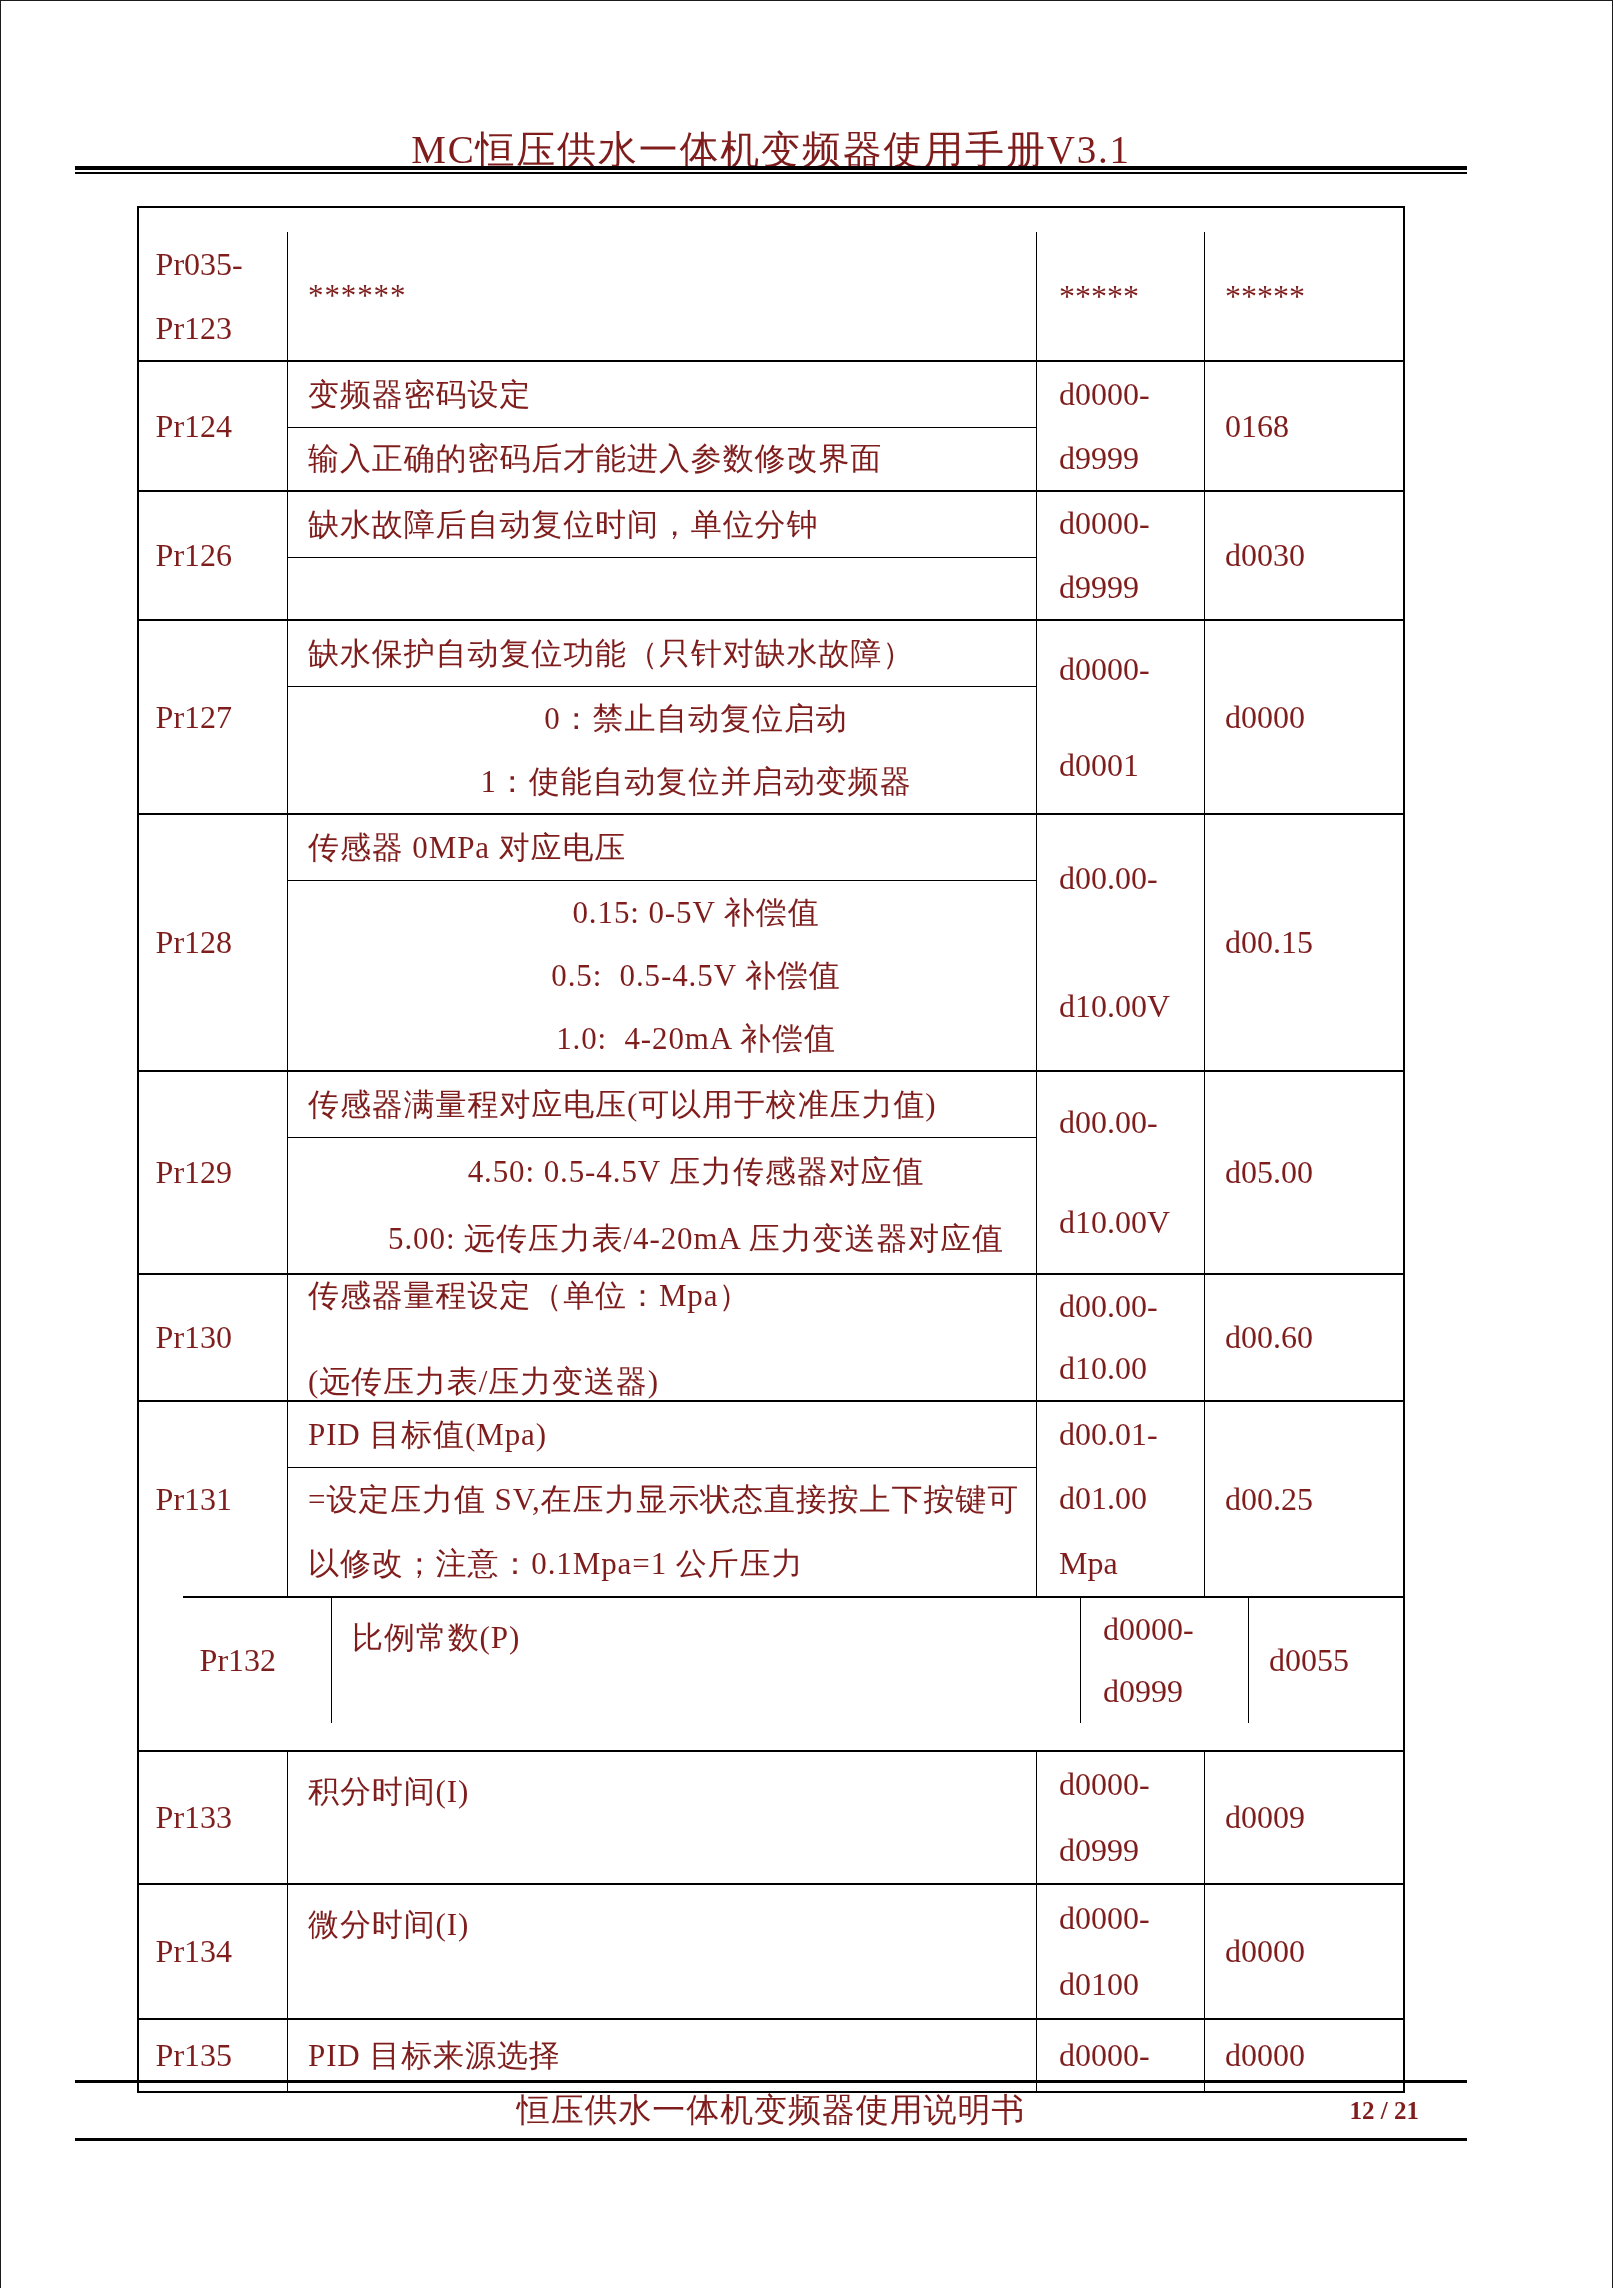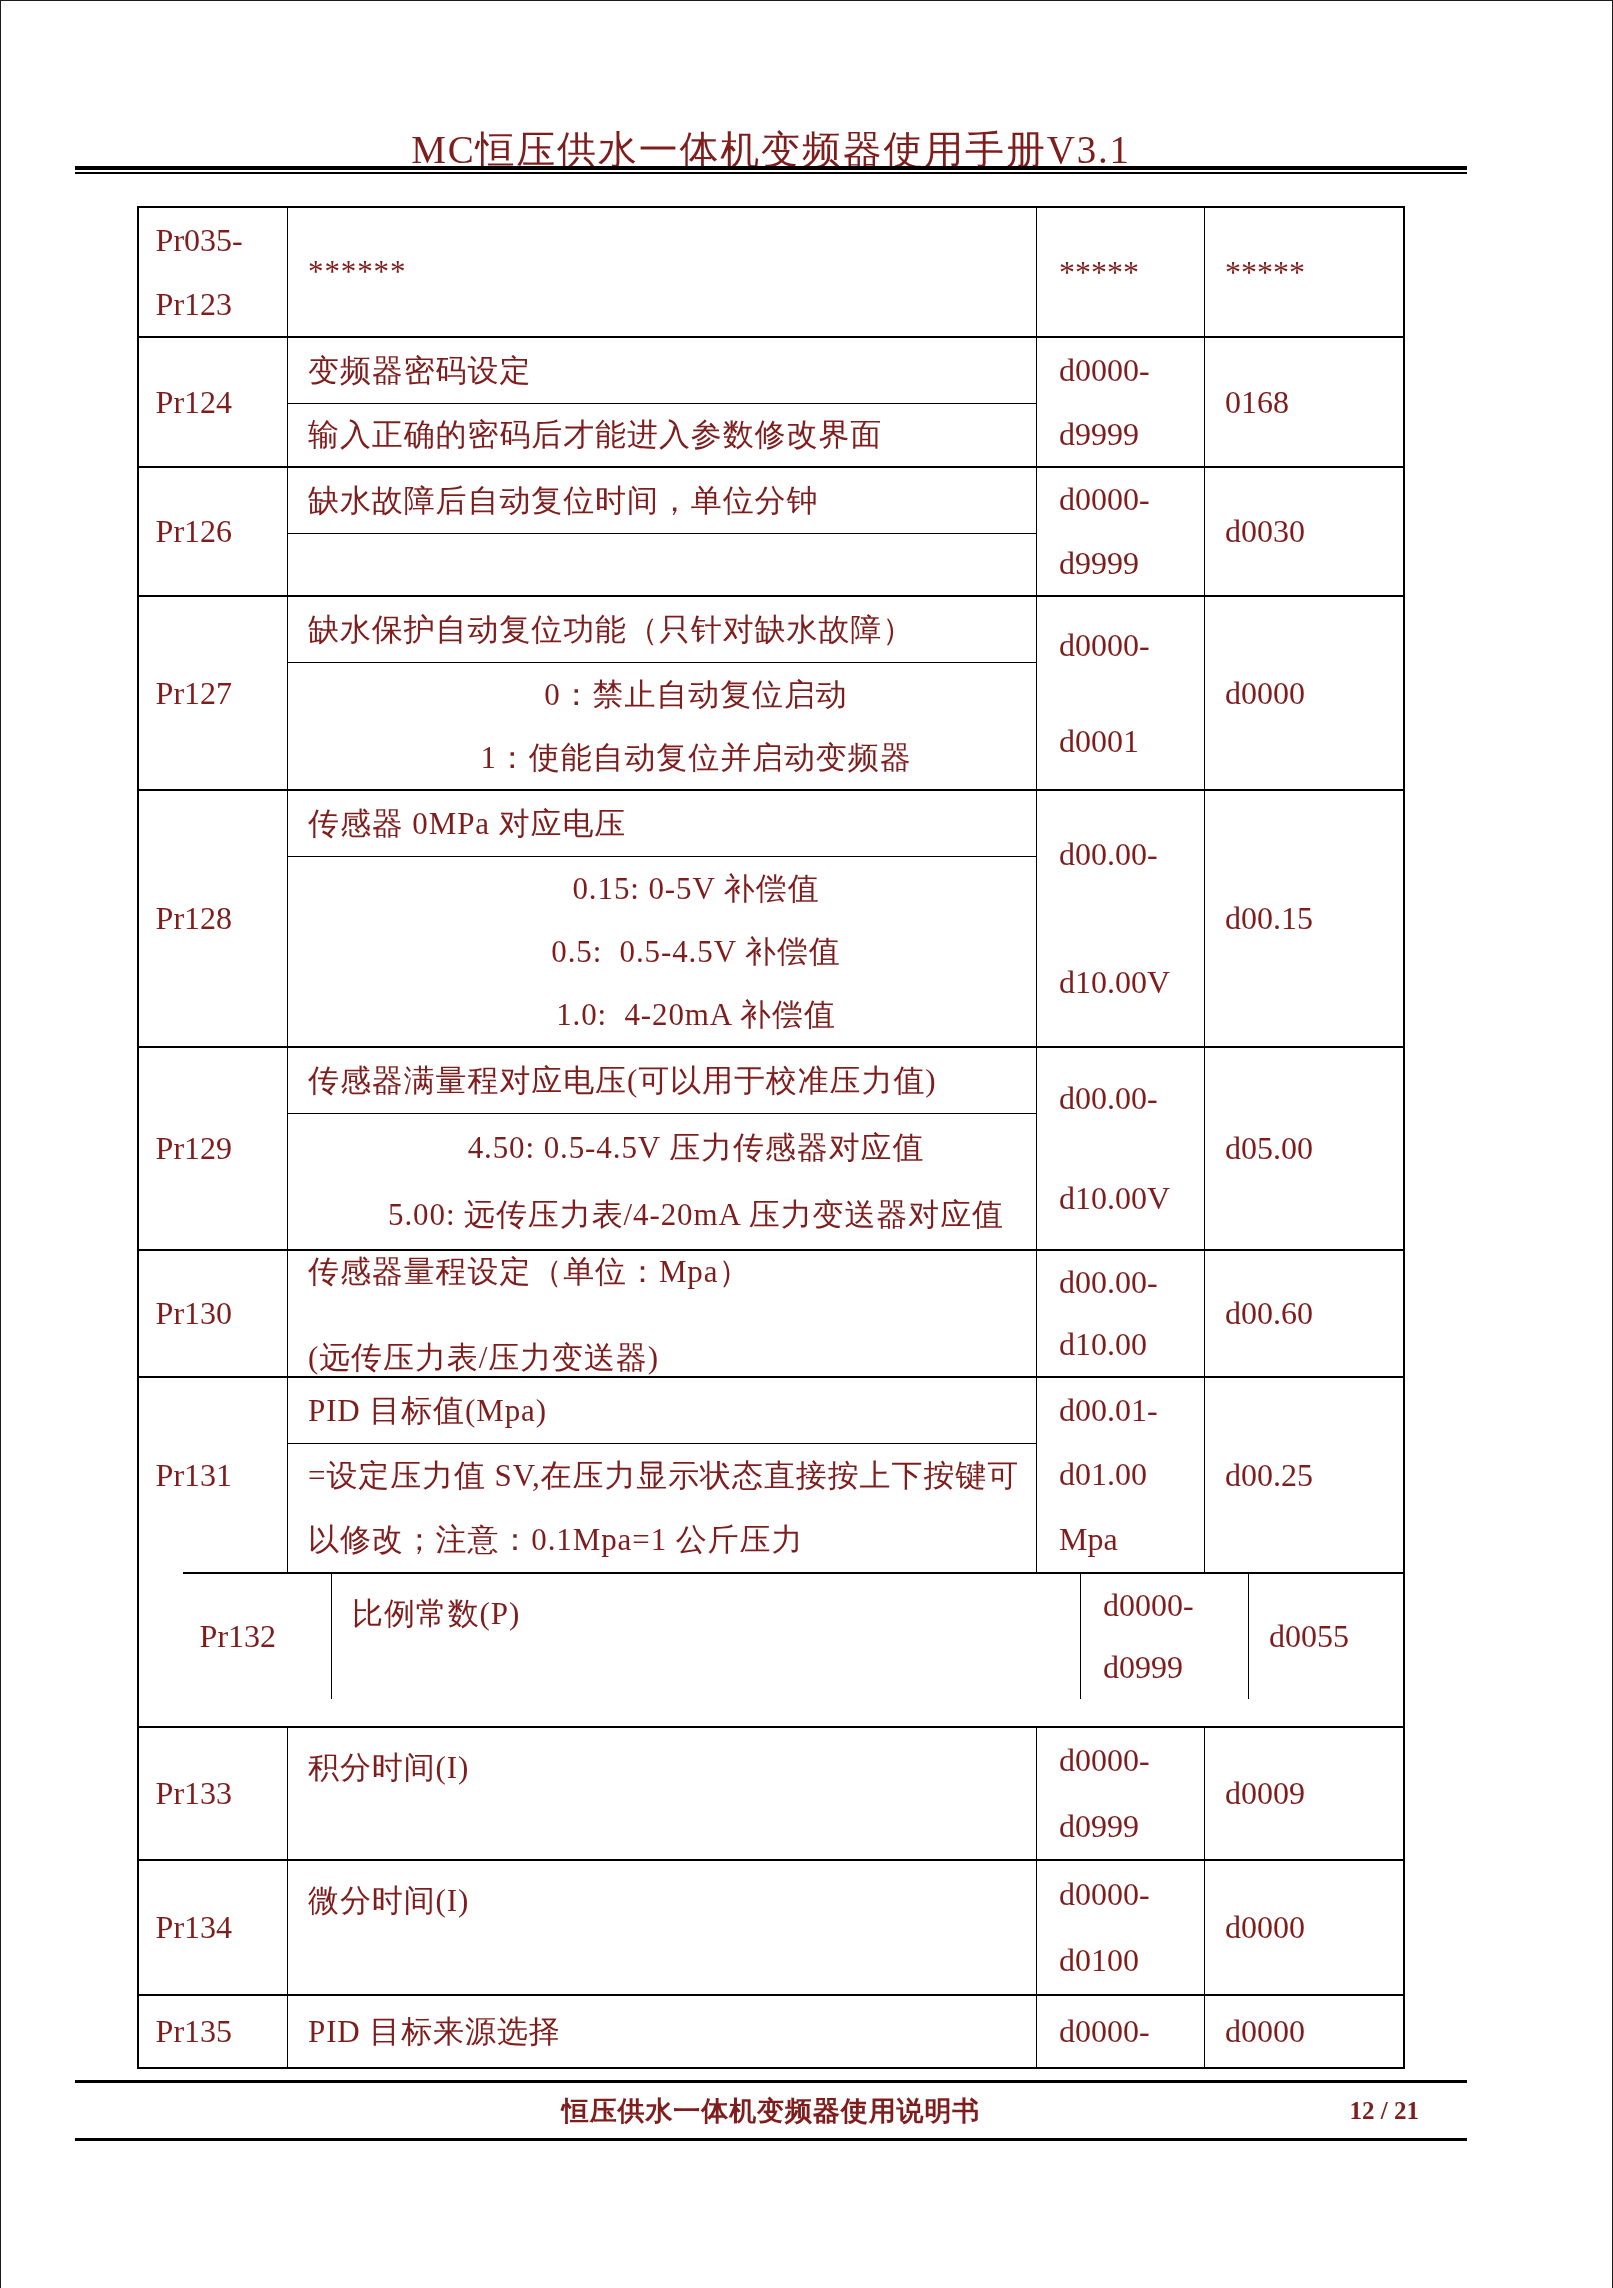--- a/index.html
+++ b/index.html
@@ -59,21 +59,21 @@
   .def { display:flex; align-items:center; padding-left:20px; font-size:32px; }
 
   
   .footer-band {
     position:absolute; left:74px; top:2079px; width:1392px; height:55px;
     border-top:3.7px solid #000; border-bottom:3.7px solid #000; box-sizing:content-box;
   }
   .footer-title {
     position:absolute; left:0; top:0; width:100%; height:55px;
     display:flex; align-items:center; justify-content:center;
-    font-size:27px; letter-spacing:0.9px;font-weight:bold;
+    font-size:33px; letter-spacing:0.9px;
   }
   .footer-pagenum {
     position:absolute; right:48px; top:0; height:55px;
     display:flex; align-items:center;
     font-size:25px; font-weight:bold;
   }
 </style>
 </head>
 <body>
 
@@ -81,21 +81,21 @@
 
   <div class="header-title">MC恒压供水一体机变频器使用手册V3.1</div>
   <div class="header-rule">
     <div class="r1"></div>
       <div class="gap"></div>
       <div class="r2"></div>
   </div>
 
   <div class="ptable">
 
-    <div class="row" style="height:128px;">
+    <div class="row" style="height:128px;margin-top:24px;">
       <div class="cell param">
         <span>Pr035-</span>
         <span>Pr123</span>
       </div>
       <div class="cell cb desc centered">
         <span class="line">******</span>
       </div>
       <div class="cell cb range">
         <span>*****</span>
       </div>

